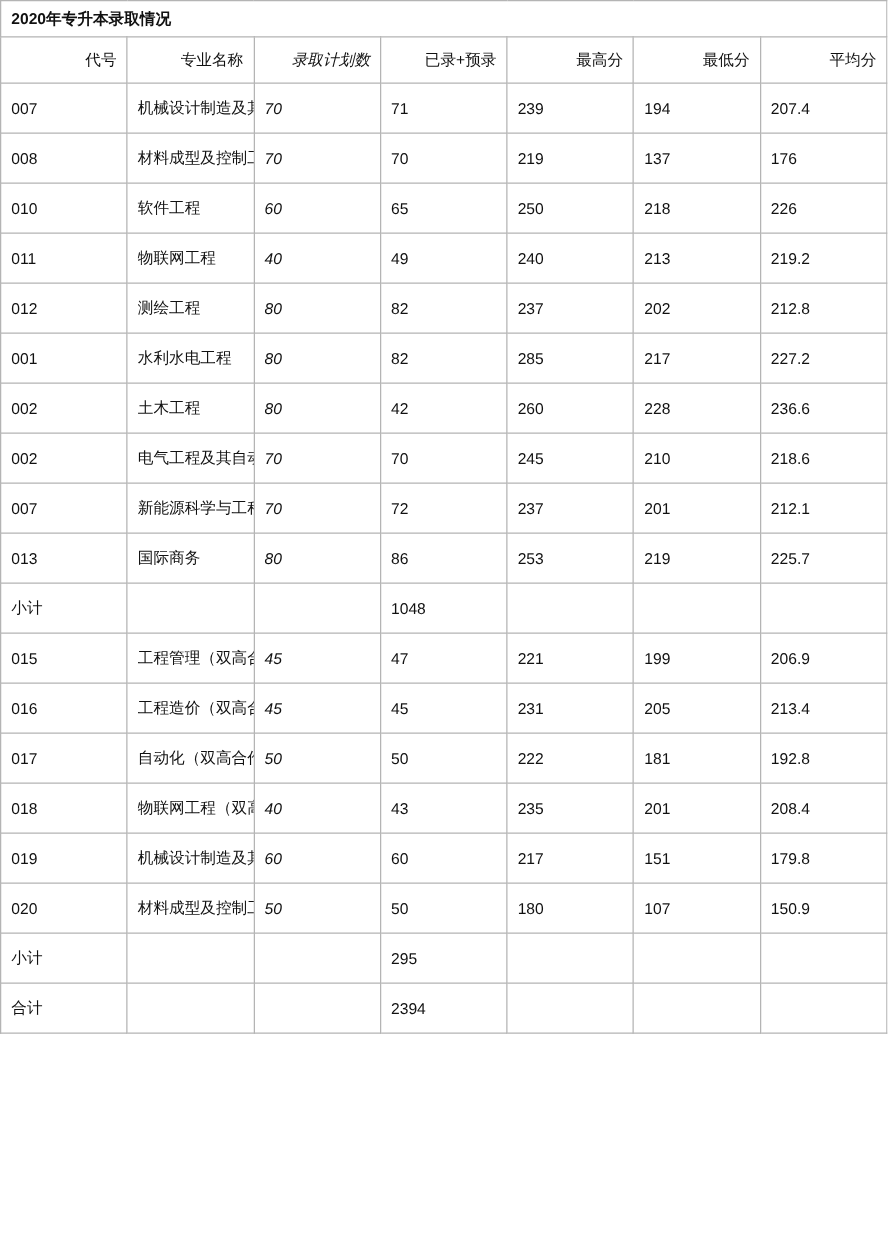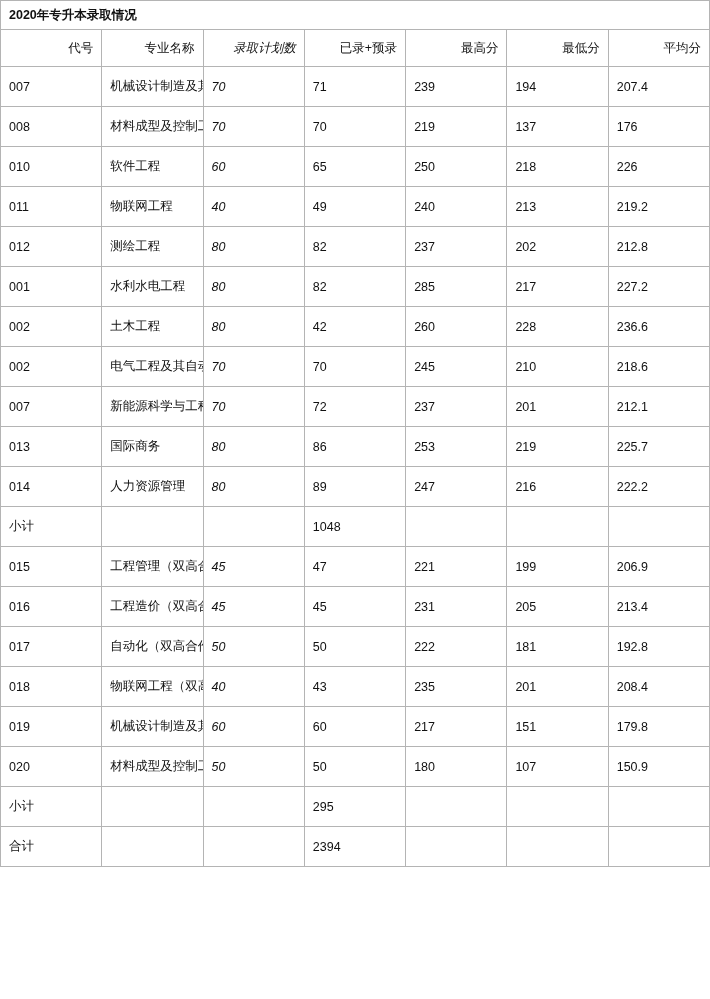--- a/index.html
+++ b/index.html
@@ -157,29 +157,20 @@
         </tr>
         <tr class="">
           <td class="col-code">013</td>
           <td class="col-name">国际商务</td>
           <td class="col-plan">80</td>
           <td class="col-admit">86</td>
           <td class="col-max">253</td>
           <td class="col-min">219</td>
           <td class="col-avg">225.7</td>
         </tr>
-        <tr class="">
-          <td class="col-code">014</td>
-          <td class="col-name">人力资源管理</td>
-          <td class="col-plan">80</td>
-          <td class="col-admit">89</td>
-          <td class="col-max">247</td>
-          <td class="col-min">216</td>
-          <td class="col-avg">222.2</td>
-        </tr>
         <tr class="summary">
           <td class="col-code">小计</td>
           <td class="col-name"></td>
           <td class="col-plan"></td>
           <td class="col-admit">1048</td>
           <td class="col-max"></td>
           <td class="col-min"></td>
           <td class="col-avg"></td>
         </tr>
         <tr class="">

